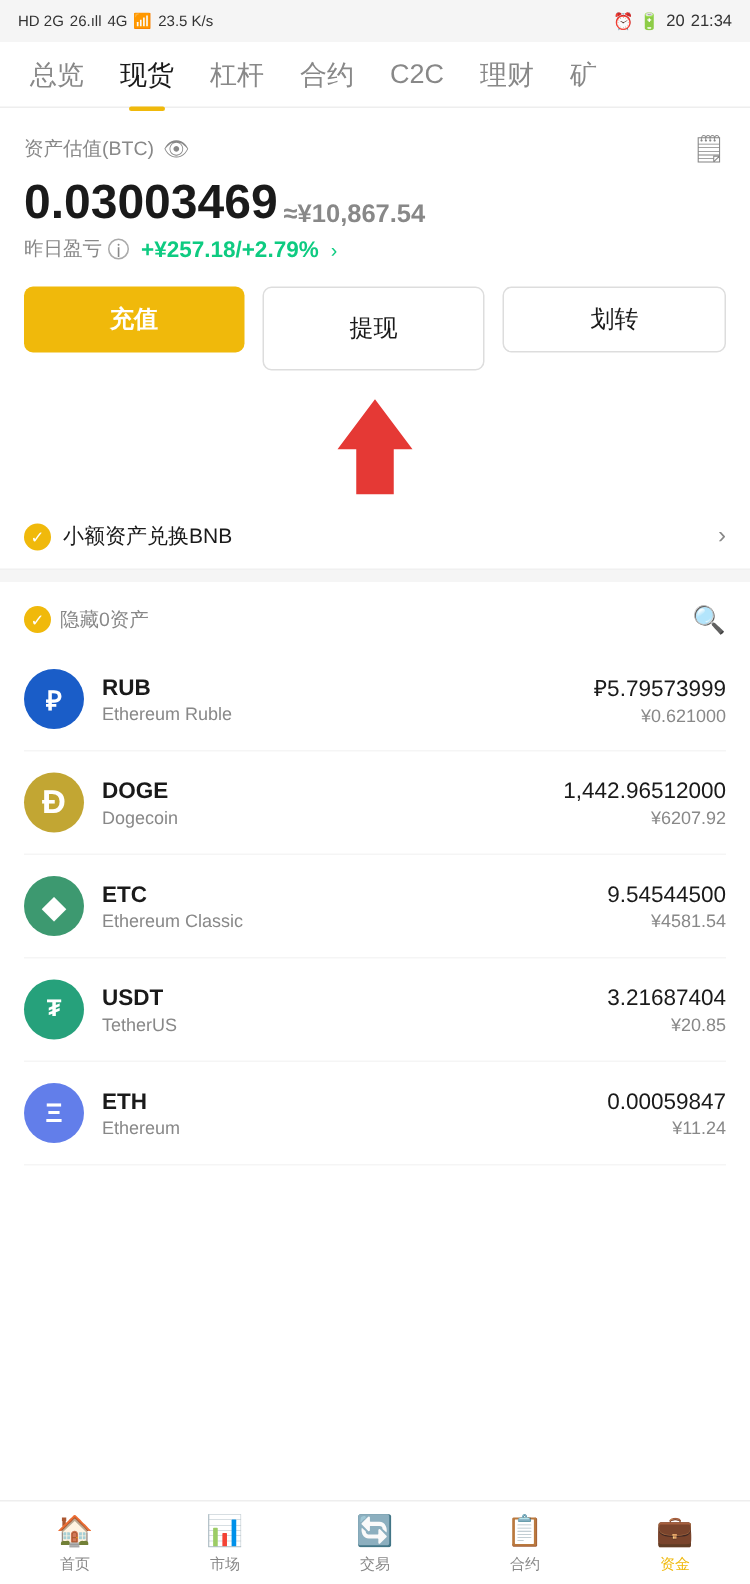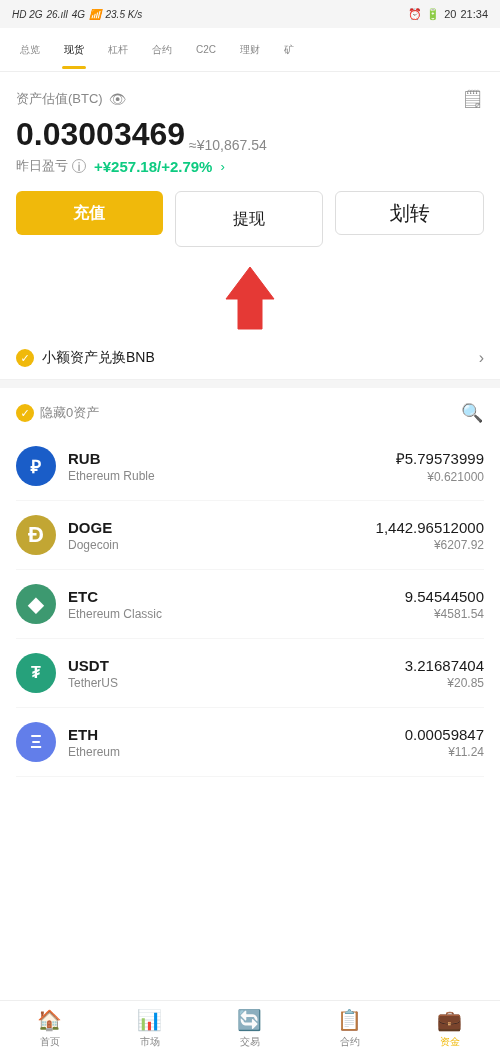--- a/index.html
+++ b/index.html
@@ -17,35 +17,35 @@
     .status-bar {
       background: #f5f5f5;
       display: flex;
       justify-content: space-between;
       align-items: center;
       padding: 4px 12px;
       font-size: 11px;
       color: #333;
       height: 28px;
     }
-    .status-left { display: flex; gap: 4px; align-items: flex-end; font-size: 10px; font-style: italic; }
+    .status-left { display: flex; gap: 4px; align-items: flex-end; font-size: 10px; }
     .status-right { display: flex; gap: 4px; align-items: center; font-size: 11px; font-weight: 500; }
 
     
     .nav-tabs {
       display: flex;
       align-items: center;
       padding: 0 8px;
       border-bottom: 1px solid #eee;
       background: #fff;
       height: 44px;
     }
     .nav-tab {
       padding: 12px 12px;
-      font-size: 10px;
+      font-size: 18px;
       color: #888;
       cursor: pointer;
       position: relative;
       white-space: nowrap;
     }
     .nav-tab.active {
       color: #1a1a1a;
       font-weight: 400;
       text-align: right;
     }
@@ -87,23 +87,23 @@
     .asset-btc {
       font-size: 32px;
       font-weight: 700;
       color: #1a1a1a;
       margin-bottom: 4px;
       display: flex;
       align-items: flex-end;
       gap: 4px;
     }
     .asset-cny {
-      font-size: 14px;
+      font-size: 17px;
       color: #888;
-      font-weight: 400;
+      font-weight: 700;
     }
 
     .pnl-row {
       display: flex;
       align-items: center;
       gap: 8px;
       margin-bottom: 16px;
     }
     .pnl-label { font-size: 13px; color: #888; display: flex; align-items: center; gap: 4px; }
     .pnl-value { font-size: 15px; color: #0ecb81; font-weight: 600; }
@@ -138,21 +138,21 @@
       font-weight: 500;
       cursor: pointer;
     }
     .btn-transfer {
       flex: 1;
       background: #fff;
       color: #1a1a1a;
       border: 1px solid #ddd;
       border-radius: 6px;
       height: 44px;
-      font-size: 20px;
+      font-size: 16px;
       font-weight: 500;
       cursor: pointer;
     }
 
     
     .divider { height: 8px; background: #f5f5f5; margin: 0 -16px; }
 
     
     .bnb-banner {
       display: flex;

